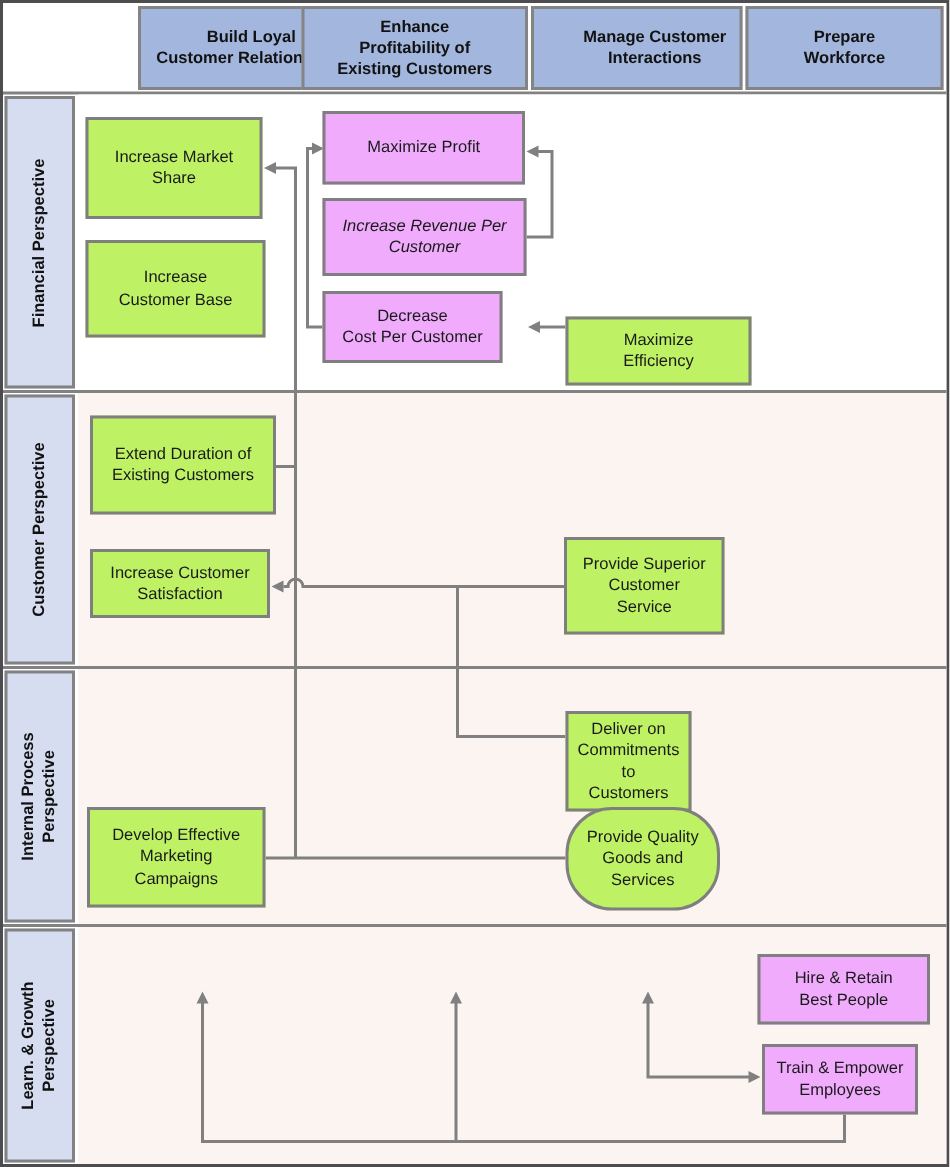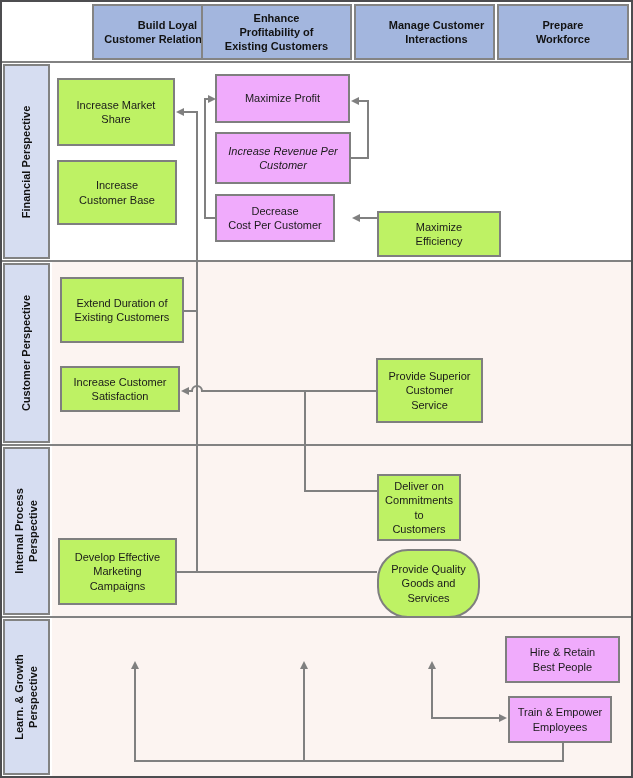--- a/index.html
+++ b/index.html
@@ -63,21 +63,21 @@
   #n-icb{left:55px;top:158px;width:120px;height:65px;}
   #n-mp {left:213px;top:72px;width:135px;height:49px;}
   #n-irc{left:213px;top:130px;width:136px;height:52px;font-style:italic;}
   #n-dcc{left:213px;top:192px;width:120px;height:48px;}
   #n-me {left:375px;top:209px;width:124px;height:46px;}
   #n-edc{left:58px;top:275px;width:124px;height:66px;}
   #n-ics{left:58px;top:364px;width:120px;height:46px;}
   #n-psc{left:374px;top:356px;width:107px;height:65px;}
   #n-doc{left:375px;top:456px;width:84px;height:67px;margin-top:16px;}
   #n-dem{left:56px;top:536px;width:119px;height:67px;}
-  #n-pqg{left:375px;top:547px;width:103px;height:69px;border-radius:31px;}
+  #n-pqg{left:375px;top:536px;width:103px;height:69px;border-radius:31px;}
   #n-hrb{left:503px;top:634px;width:115px;height:47px;}
   #n-tee{left:506px;top:694px;width:104px;height:47px;text-align:center;}
 </style>
 </head>
 <body>
 
 <div class="stage">
 
   <div class="hcell" id="hc1">Build Loyal
 Customer Relationships</div>

